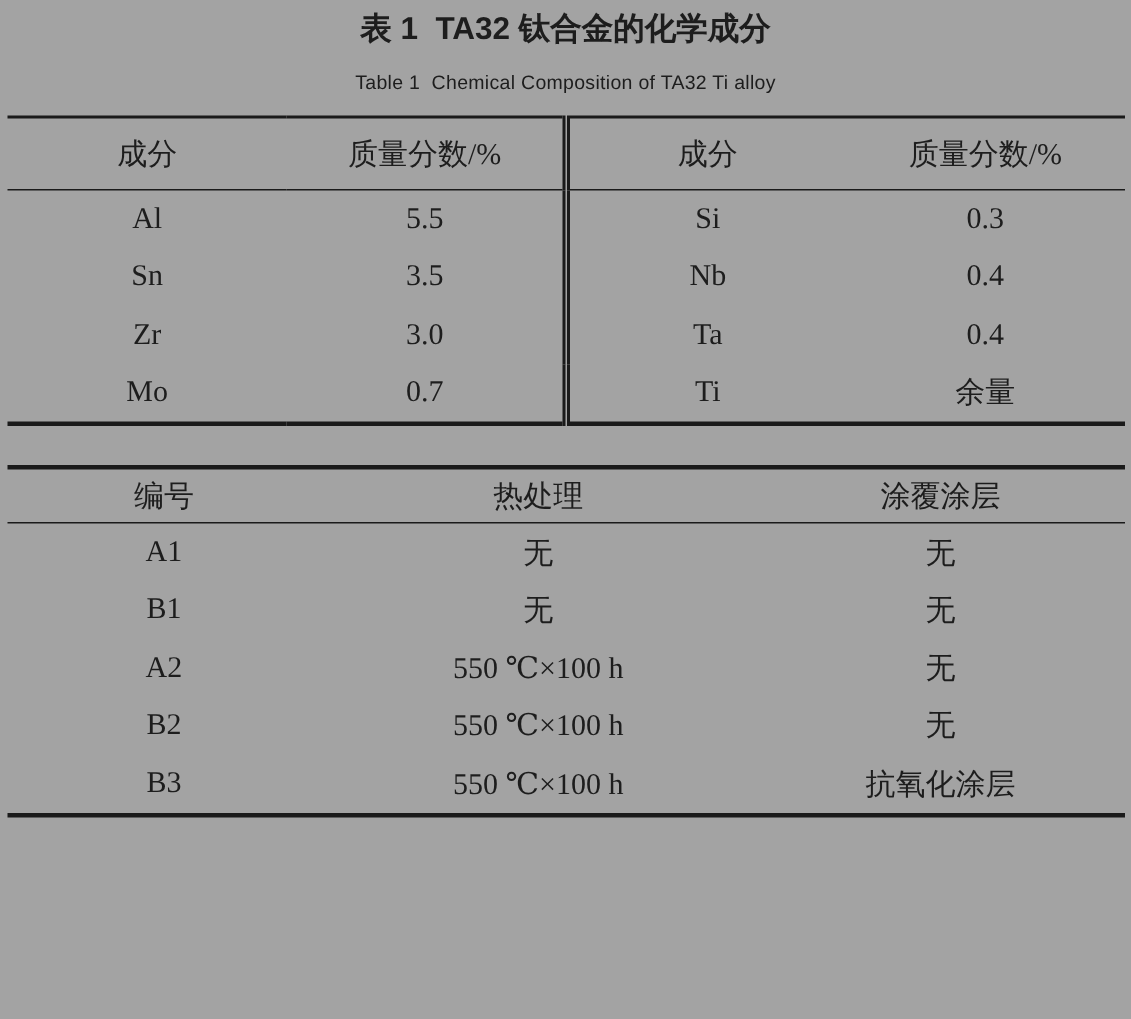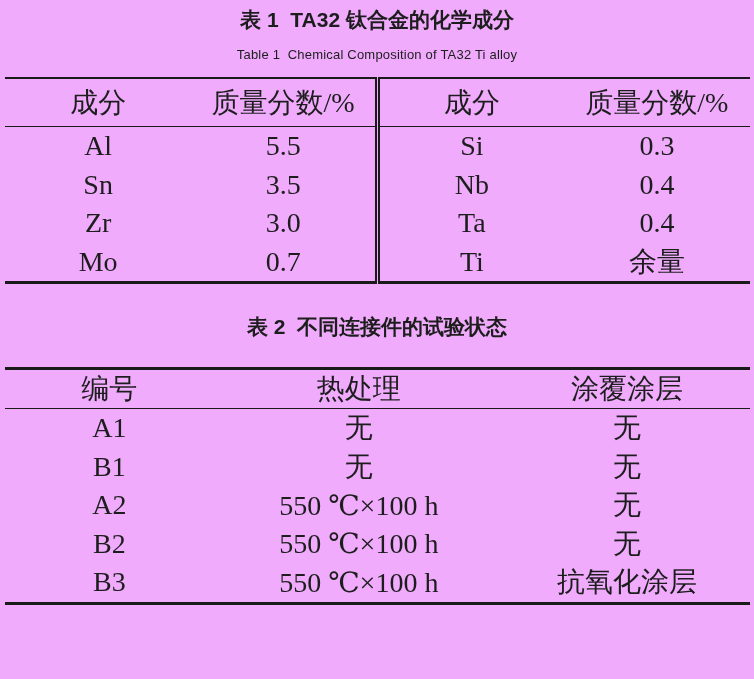--- a/index.html
+++ b/index.html
@@ -1,20 +1,20 @@
 <!DOCTYPE html>
 <html><head>
 <meta charset="utf-8">
 <style>
   html, body { margin: 0; padding: 0; background: #ffffff; }
   .page {
     position: relative;
     width: 754px;
     height: 679px;
-    background: #f0abfc;
+    background: #a3a3a3;
     color: #1d1d1d;
     overflow: hidden;
     font-family: "Liberation Serif", "DejaVu Serif", serif;
   }
   .cap { text-align: center; white-space: pre-wrap; }
   .cap-zh {
     font-family: "Liberation Sans", "DejaVu Sans", sans-serif;
     font-weight: 700;
     font-size: 21px;
     line-height: 28px;
@@ -35,21 +35,21 @@
     border-collapse: collapse;
     table-layout: fixed;
     margin-left: 5px;
     width: 745px;
   }
   .t th, .t td {
     text-align: center;
     vertical-align: middle;
     font-weight: normal;
     padding: 0;
-    font-size: 28px;
+    font-size: 20px;
     color: #1d1d1d;
   }
   .t1 { margin-top: 10px; border-top: 2.5px solid #1a1a1a; border-bottom: 3.5px solid #1a1a1a; }
   .t1 thead tr { border-bottom: 1.8px solid #1a1a1a; }
   .t1 thead th { height: 47px; }
   .t1 tbody td { height: 38.5px; }
   .vdiv { border-right: 5px double #1a1a1a; }
 
   .t2 { margin-top: 26px; border-top: 3.5px solid #1a1a1a; border-bottom: 3.5px solid #1a1a1a; }
   .t2 thead tr { border-bottom: 1.8px solid #1a1a1a; }
@@ -100,21 +100,20 @@
       </tr>
       <tr>
         <td>Mo</td>
         <td class="vdiv">0.7</td>
         <td>Ti</td>
         <td>余量</td>
       </tr>
     </tbody>
   </table>
 
-  <div id="cap2-zh" class="cap cap-zh">表 2  不同连接件的试验状态</div>
 
   <table class="t t2">
     <colgroup>
       <col style="width:28%">
         <col style="width:39%">
         <col style="width:33%">
     </colgroup>
     <thead>
       <tr>
         <th>编号</th>

